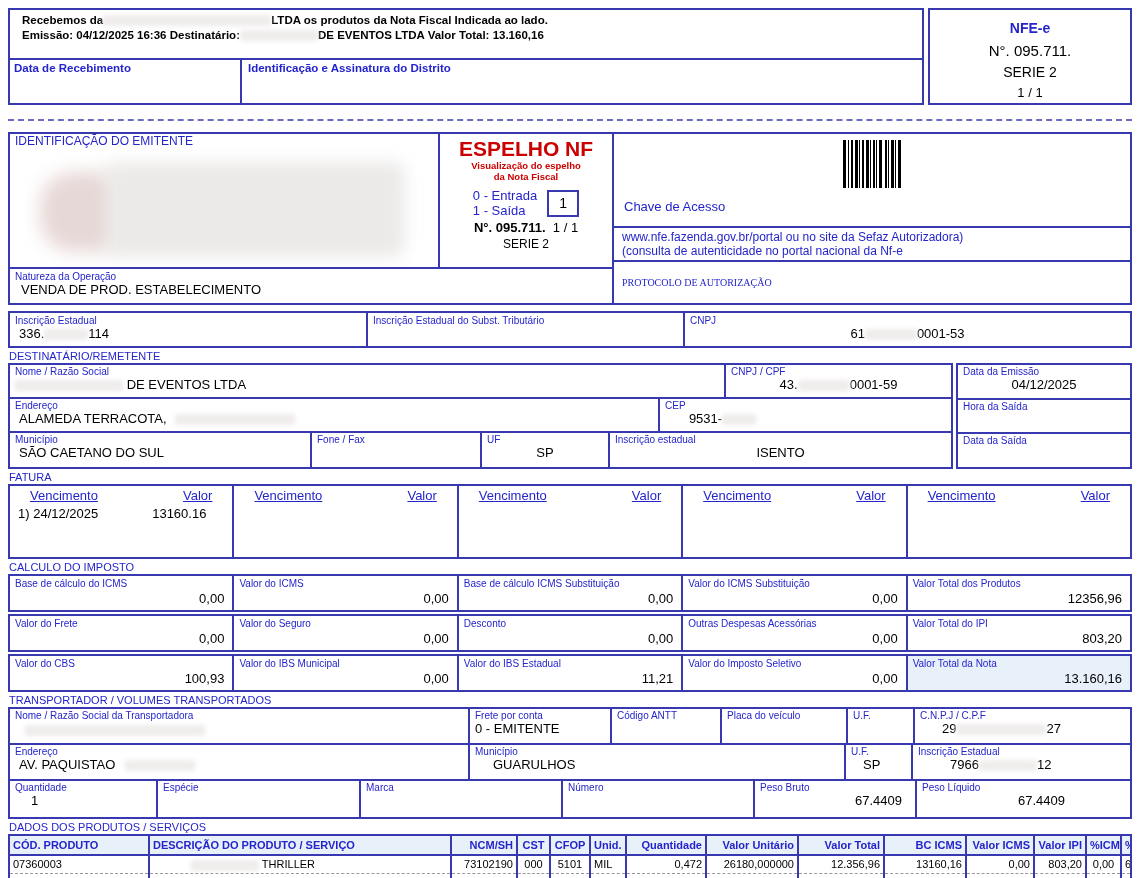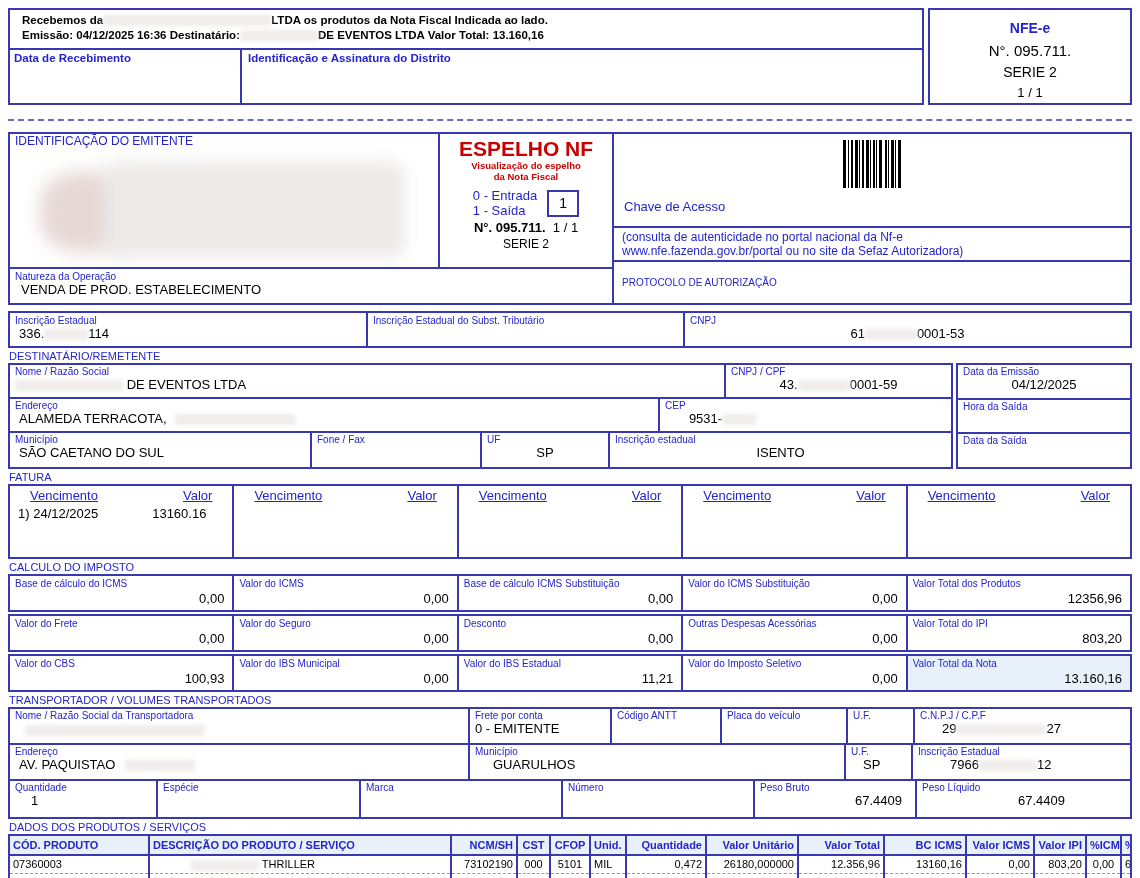--- a/index.html
+++ b/index.html
@@ -15,21 +15,21 @@
 
   .lbl{color:var(--lb);font-size:10px;line-height:11px;white-space:nowrap;}
   .val{font-size:13px;line-height:15px;white-space:nowrap;}
   .section-label{color:var(--lb);font-size:11px;line-height:12px;margin:2px 0 1px 1px;}
   .bx{border:2px solid var(--bd);background:#fff;}
   .gap{display:inline-block;height:11px;background:#efeceb;filter:blur(2px);vertical-align:middle;border-radius:2px;}
 
   
   .top-block{display:flex;gap:4px;height:97px;}
   .receipt-box{flex:1;display:flex;flex-direction:column;}
-  .receipt-text{border-bottom:2px solid var(--bd);padding:3px 10px 5px 12px;font-weight:bold;font-size:11.5px;line-height:15px;}
+  .receipt-text{border-bottom:2px solid var(--bd);padding:3px 10px 15px 12px;font-weight:bold;font-size:11.5px;line-height:15px;}
   .receipt-cells{flex:1;display:flex;}
   .receipt-cell1{width:232px;border-right:2px solid var(--bd);padding:2px 4px;}
   .receipt-cell2{flex:1;padding:2px 6px;}
   .receipt-cell-label{color:var(--lb);font-size:11.5px;font-weight:bold;}
   .nfe-box{width:204px;text-align:center;padding-top:10px;}
   .nfe-title{color:var(--lb);font-weight:bold;font-size:14px;margin-bottom:6px;}
   .nfe-line{font-size:15px;margin-bottom:5px;}
 
   .dashed-sep{border-top:2px dashed #6a6ac0;margin:14px 0 11px 0;}
 
@@ -46,21 +46,21 @@
   .es-row{display:flex;justify-content:center;align-items:center;gap:10px;margin-top:6px;}
   .es-ent{color:var(--lb);font-size:13px;line-height:15px;text-align:left;}
   .tipo-box{width:32px;height:27px;border:2px solid var(--bd);display:flex;align-items:center;justify-content:center;font-size:14px;}
   .es-num{font-size:13px;margin-top:2px;}
   .es-serie{font-size:12px;margin-top:2px;}
   .right-col{flex:1;display:flex;flex-direction:column;}
   .chave-cell{height:103px;border-bottom:2px solid var(--bd);position:relative;padding:4px 8px;}
   .barcode-wrap{display:flex;justify-content:center;margin-top:2px;}
   .chave-label{color:var(--lb);font-size:13px;position:absolute;left:10px;bottom:12px;}
   .consulta-cell{height:34px;border-bottom:2px solid var(--bd);padding:2px 8px;color:var(--lb);font-size:12px;line-height:14px;}
-  .protocolo-cell{flex:1;padding:15px 8px;}
+  .protocolo-cell{flex:1;padding:15px 8px;font-family:Liberation Serif, serif;}
   .natureza{flex:1;padding:2px 5px;}
 
   
   .insc-row{display:flex;height:37px;margin-top:6px;}
   .insc-row .cell{padding:2px 5px;}
   .cell{border-right:2px solid var(--bd);}
   .cell:last-child{border-right:none;}
 
   
   .dest-wrap{display:flex;gap:3px;}
@@ -180,22 +180,22 @@
               <rect x="42" y="0" width="2" height="48" fill="#000"></rect>
             <rect x="45" y="0" width="1" height="48" fill="#000"></rect>
               <rect x="48" y="0" width="3" height="48" fill="#000"></rect>
             <rect x="52" y="0" width="1" height="48" fill="#000"></rect>
               <rect x="55" y="0" width="3" height="48" fill="#000"></rect>
           </svg>
         </div>
         <div class="chave-label" style="font-size:13px">Chave de Acesso</div>
       </div>
       <div class="consulta-cell">
+        <div>www.nfe.fazenda.gov.br/portal  ou no site da Sefaz Autorizadora)</div>
         <div>(consulta de autenticidade no portal nacional da Nf-e</div>
-        <div>www.nfe.fazenda.gov.br/portal  ou no site da Sefaz Autorizadora)</div>
       </div>
       <div class="protocolo-cell">
         <div class="lbl">PROTOCOLO DE AUTORIZAÇÃO</div>
       </div>
     </div>
   </div>
 
   <div class="insc-row bx">
     <div class="cell" style="width:358px">
       <div class="lbl">Inscrição Estadual</div>

